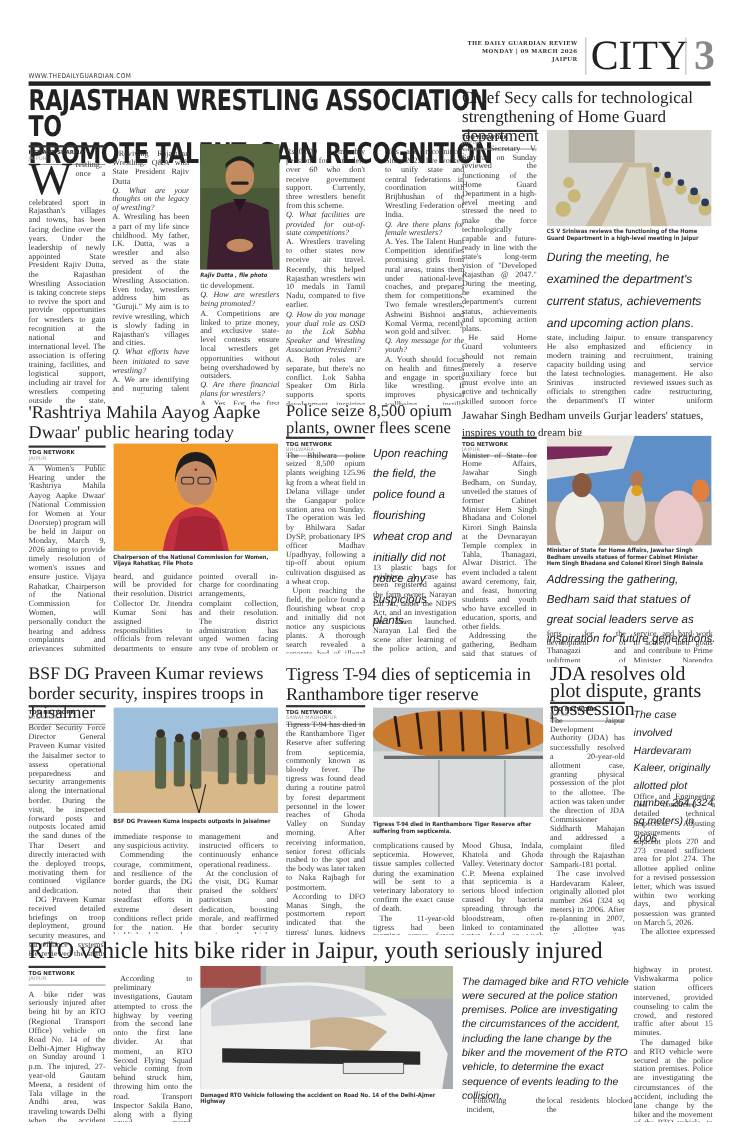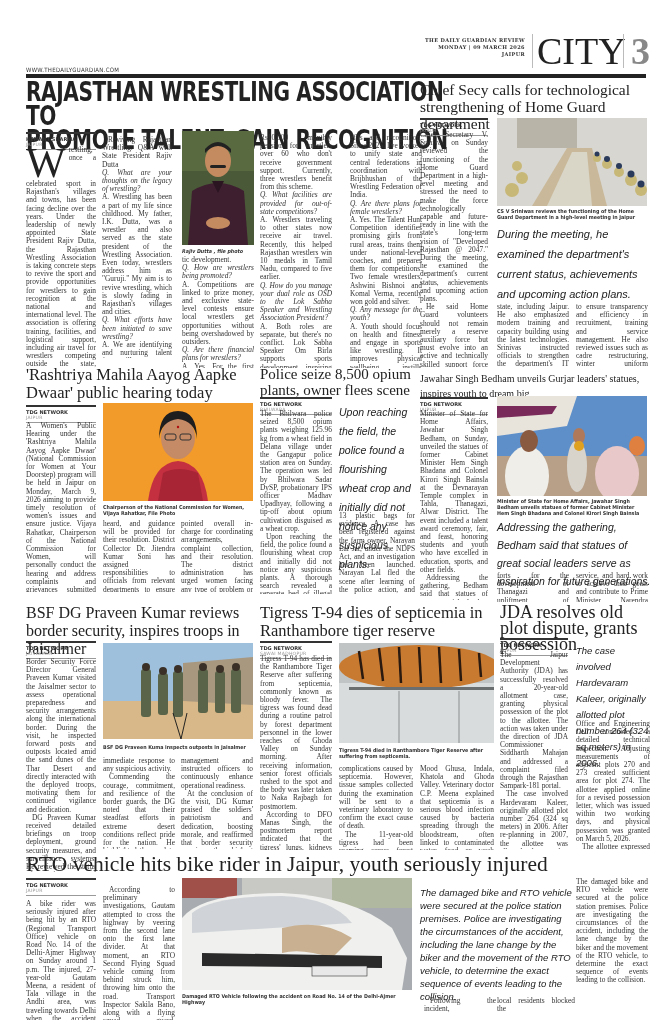--- a/index.html
+++ b/index.html
@@ -334,14 +334,15 @@
     <path d="M100 50 Q140 40 170 60 L150 80 Q120 70 100 75Z" fill="#c8b090"></path>
     <path d="M20 75 L200 78 L200 90 L20 88Z" fill="#2a2a2a"></path>
     <rect x="130" y="88" width="55" height="10" fill="#e8e8e8" stroke="#333" stroke-width=".6"></rect>
   </svg>
 </div>
 <div class="abs cap" style="left:182px;top:993px;width:230px">Damaged RTO Vehicle following the accident on Road No. 14 of the Delhi-Ajmer Highway</div>
 <div class="abs pull" style="left:420px;top:886px;width:155px;font-size:9.5px;line-height:13px">The damaged bike and RTO vehicle were secured at the police station premises. Police are investigating the circumstances of the accident, including the lane change by the biker and the movement of the RTO vehicle, to determine the exact sequence of events leading to the collision.</div>
 <div class="abs col" style="left:424px;top:997px;width:72px;text-indent:6px">Following the incident,</div>
 <div class="abs col" style="left:497px;top:997px;width:78px">local residents blocked the</div>
 <div class="abs col" style="left:576px;top:878px;width:72px;height:142px">
+  <p style="text-indent:0">highway in protest. Vishwakarma police station officers intervened, provided counseling to calm the crowd, and restored traffic after about 15 minutes.</p>
   <p>The damaged bike and RTO vehicle were secured at the police station premises. Police are investigating the circumstances of the accident, including the lane change by the biker and the movement of the RTO vehicle, to determine the exact sequence of events leading to the collision.</p>
 </div>
 
 </body></html>

